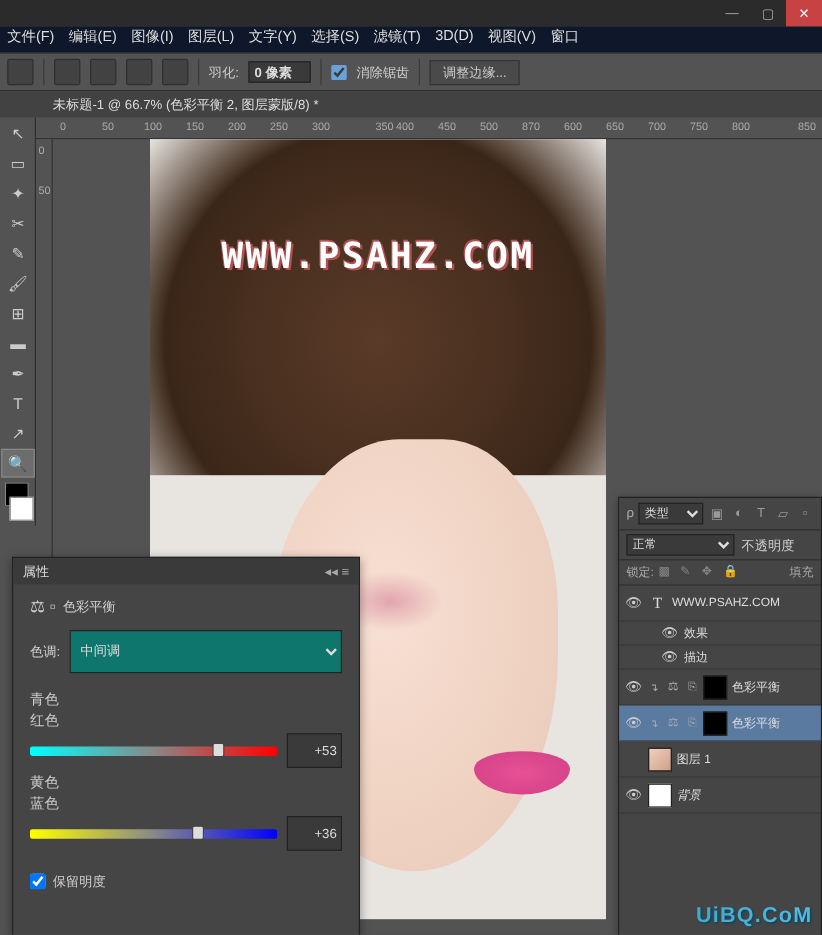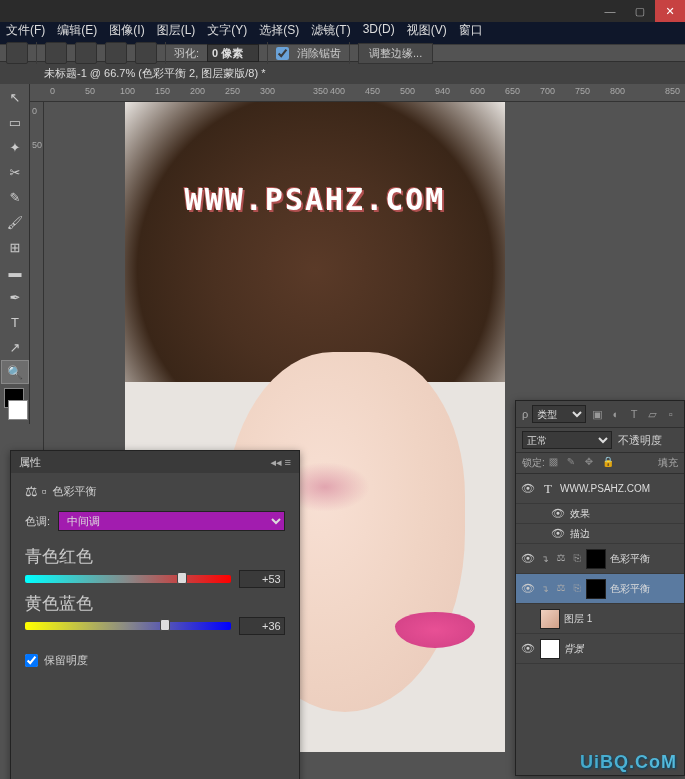--- a/index.html
+++ b/index.html
@@ -5,21 +5,21 @@
 * { margin: 0; padding: 0; box-sizing: border-box; font-family: "Microsoft YaHei", sans-serif; }
 body { background: #535353; width: 685px; height: 779px; overflow: hidden; position: relative; color: #d0d0d0; font-size: 11px; }
 
 .titlebar { height: 22px; background: #2b2b2b; display: flex; justify-content: flex-end; align-items: center; }
 .titlebar .btn { width: 30px; height: 22px; display: flex; align-items: center; justify-content: center; color: #aaa; }
 .titlebar .btn.close { background: #c74242; color: #fff; }
 
 .menubar { height: 22px; background: #0f172a; display: flex; align-items: flex-start; padding: 0 6px; gap: 12px; font-size: 12px; }
 .menubar span { color: #ddd; cursor: default; }
 
-.optbar { height: 18px; background: #535353; border-top: 1px solid #3a3a3a; border-bottom: 1px solid #2f2f2f; display: flex; align-items: center; padding: 0 6px; gap: 8px; }
+.optbar { height: 32px; background: #535353; border-top: 1px solid #3a3a3a; border-bottom: 1px solid #2f2f2f; display: flex; align-items: center; padding: 0 6px; gap: 8px; }
 .optbar .icon-slot { width: 22px; height: 22px; background: #424242; border: 1px solid #2f2f2f; border-radius: 2px; }
 .optbar .sep { width: 1px; height: 22px; background: #3a3a3a; }
 .optbar label { font-size: 11px; color: #ccc; }
 .optbar input[type=text] { width: 52px; height: 18px; background: #3a3a3a; border: 1px solid #222; color: #ddd; font-size: 11px; padding: 0 4px; font-weight: bold; }
 .optbar input[type=checkbox] { accent-color: #6aa2d8; }
 .optbar .opt-btn { padding: 2px 10px; background: #4a4a4a; border: 1px solid #333; font-size: 11px; color: #ccc; }
 
 .doc-tab { height: 22px; background: #424242; display: flex; align-items: center; padding-left: 44px; font-size: 11px; }
 .doc-tab span { color: #ddd; }
 
@@ -45,27 +45,27 @@
 .canvas .watermark { position: absolute; top: 80px; left: 0; right: 0; text-align: center; font-size: 30px; font-weight: bold; color: #fff; text-shadow: 2px 2px 0 #b05050, -1px -1px 0 #b05050; letter-spacing: 2px; font-family: monospace; }
 
 .panel { position: absolute; background: #454545; border: 1px solid #222; box-shadow: 0 2px 8px rgba(0,0,0,0.4); }
 
 .prop-panel { left: 10px; top: 366px; width: 290px; height: 370px; }
 .prop-panel .head { height: 22px; background: #3a3a3a; display: flex; align-items: center; padding: 0 8px; justify-content: space-between; }
 .prop-panel .title { color: #ddd; font-size: 11px; }
 .prop-panel .body { padding: 10px 14px; }
 .prop-panel .section-title { display: flex; align-items: center; gap: 6px; margin-bottom: 12px; }
 .prop-panel .row { display: flex; align-items: center; gap: 8px; margin-bottom: 14px; }
-.prop-panel select { flex: 1; height: 20px; background: #a21caf; border: 1px solid #222; color: #ddd; font-size: 11px; padding: 0 4px; }
+.prop-panel select { flex: 1; height: 36px; background: #0f766e; border: 1px solid #222; color: #ddd; font-size: 11px; padding: 0 4px; }
 .slider-row { margin-bottom: 4px; }
-.slider-labels { display: flex; font-size: 17px; color: #ccc; margin-bottom: 2px; }
+.slider-labels { display: flex; justify-content: space-between; font-size: 12px; color: #ccc; margin-bottom: 2px; flex-direction: column; }
 .slider-wrap { display: flex; align-items: center; gap: 8px; }
 .slider-track { flex: 1; height: 8px; position: relative; border-radius: 2px; }
 .slider-thumb { position: absolute; top: -3px; width: 10px; height: 12px; background: #ddd; border: 1px solid #444; border-radius: 2px; transform: translateX(-50%); }
-.slider-val { width: 42px; height: 18px; background: #3a3a3a; border: 1px solid #222; color: #ddd; font-size: 11px; padding: 0 22px; display: flex; align-items: center; }
+.slider-val { width: 42px; height: 29px; background: #3a3a3a; border: 1px solid #222; color: #ddd; font-size: 11px; padding: 0 22px; display: flex; align-items: center; }
 .grad1 { background: linear-gradient(90deg, #00ffff, #888, #ff0000); }
 .grad2 { background: linear-gradient(90deg, #ff00ff, #888, #00ff00); }
 .grad3 { background: linear-gradient(90deg, #ffff00, #888, #0000ff); }
 .chk-row { margin-top: 18px; display: flex; gap: 6px; }
 
 .layers-panel { right: 0; top: 316px; width: 170px; height: 376px; }
 .layers-panel .head { height: 24px; background: #3a3a3a; display: flex; align-items: center; padding: 0 8px; }
 .layers-panel .filters { padding: 4px 6px; display: flex; align-items: center; gap: 4px; background: #454545; border-bottom: 1px solid #2f2f2f; }
 .layers-panel .filters select { width: 60px; height: 18px; background: #3a3a3a; border: 1px solid #222; color: #ddd; font-size: 10px; }
 .layers-panel .filters .fi { width: 16px; height: 16px; color: #999; font-size: 11px; display: flex; align-items: center; justify-content: center; }
@@ -155,21 +155,21 @@
     <span class="tick" style="left:55px">50</span>
     <span class="tick" style="left:90px">100</span>
     <span class="tick" style="left:125px">150</span>
     <span class="tick" style="left:160px">200</span>
     <span class="tick" style="left:195px">250</span>
     <span class="tick" style="left:230px">300</span>
     <span class="tick" style="left:283px">350</span>
     <span class="tick" style="left:300px">400</span>
     <span class="tick" style="left:335px">450</span>
     <span class="tick" style="left:370px">500</span>
-    <span class="tick" style="left:405px">940</span>
+    <span class="tick" style="left:405px">870</span>
     <span class="tick" style="left:440px">600</span>
     <span class="tick" style="left:475px">650</span>
     <span class="tick" style="left:510px">700</span>
     <span class="tick" style="left:545px">750</span>
     <span class="tick" style="left:580px">800</span>
     <span class="tick" style="left:635px">850</span>
   </div>
   <div class="ruler-v">
     <span class="tick" style="top:4px">0</span>
     <span class="tick" style="top:38px">50</span>

